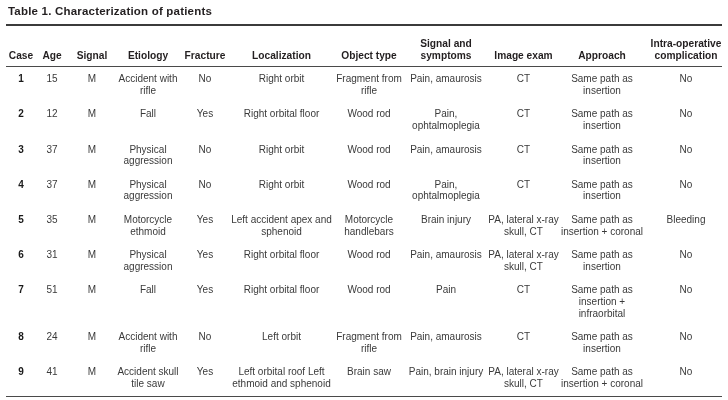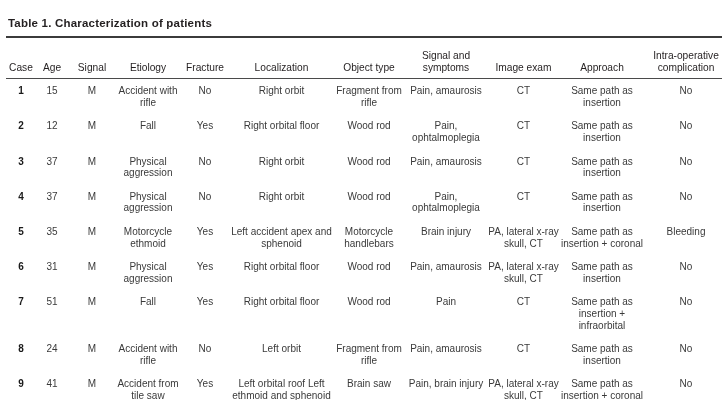--- a/index.html
+++ b/index.html
@@ -19,41 +19,41 @@
     width: 728px;
     height: 400px;
     box-sizing: border-box;
     padding: 0 6px;
   }
   .tbl-title {
     font-size: 11.5px;
     font-weight: bold;
     letter-spacing: 0.2px;
     color: #231f20;
-    padding: 16px 0 6px 2px;
+    padding: 4px 0 6px 2px;
     line-height: 14px;
   }
   .rule-thick {
     height: 2.2px;
     background: #3b3b3b;
     width: 100%;
   }
   .rule-thin {
     height: 1.1px;
     background: #4a4a4a;
     width: 100%;
   }
   table.data {
     width: 100%;
     border-collapse: collapse;
     table-layout: fixed;
   }
   table.data th {
     font-size: 10.2px;
-    font-weight: normal;
+    font-weight: bold;
     color: #231f20;
     vertical-align: bottom;
     padding: 3px 1px 5px 1px;
     line-height: 11.5px;
     text-align: center;
   }
   table.data td {
     font-size: 10px;
     color: #3a3a3a;
     vertical-align: top;
@@ -248,21 +248,21 @@
           <td>Fragment from rifle</td>
           <td>Pain, amaurosis</td>
           <td>CT</td>
           <td>Same path as insertion</td>
           <td>No</td>
         </tr>
         <tr>
           <td class="case-col">9</td>
           <td>41</td>
           <td>M</td>
-          <td>Accident from tile saw</td>
+          <td>Accident skull tile saw</td>
           <td>Yes</td>
           <td>Left orbital roof Left ethmoid and sphenoid</td>
           <td>Brain saw</td>
           <td>Pain, brain injury</td>
           <td>PA, lateral x-ray skull, CT</td>
           <td>Same path as insertion + coronal</td>
           <td>No</td>
         </tr>
       </tbody>
   </table>

